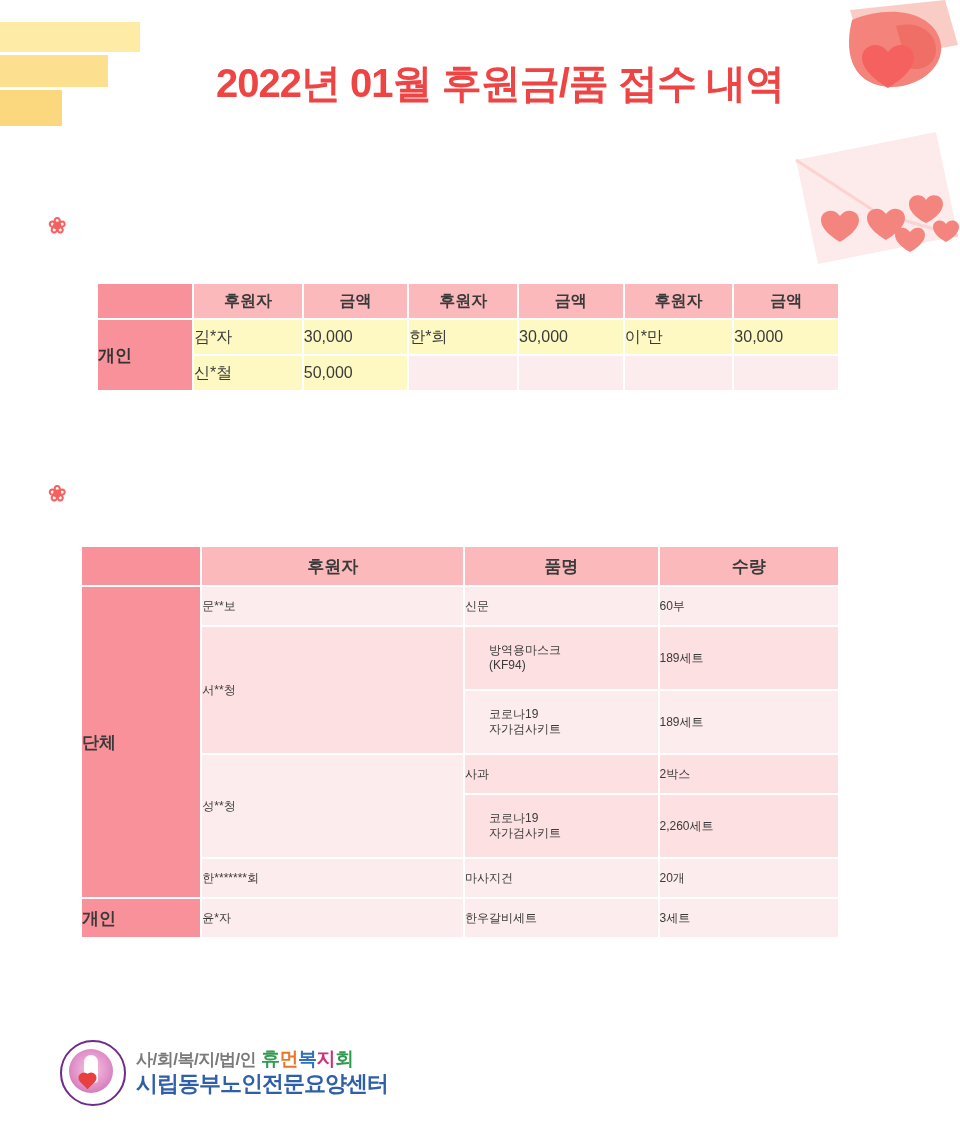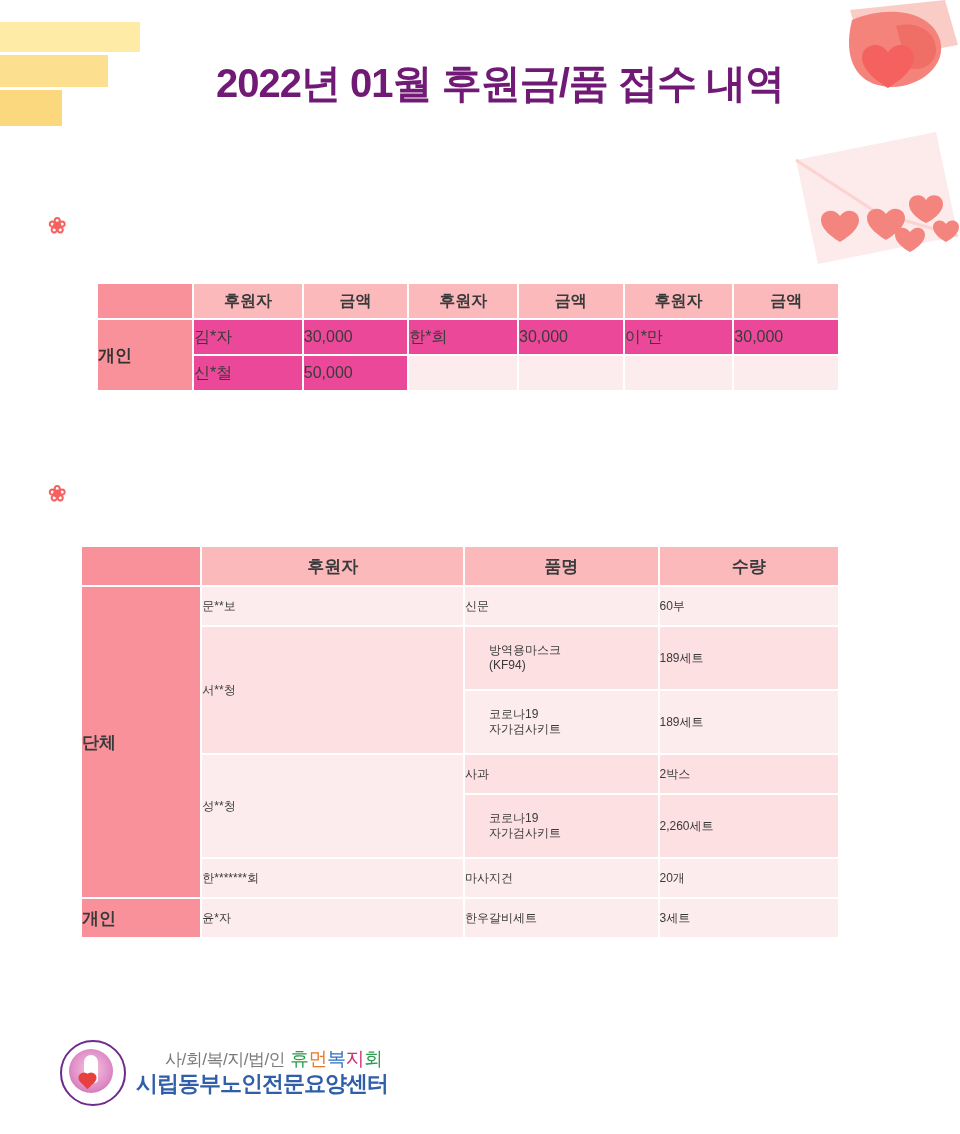--- a/index.html
+++ b/index.html
@@ -39,21 +39,21 @@
   .title-bar {
     position: absolute;
     left: 0; top: 56px;
     width: 960px;
     text-align: center;
   }
   .title {
     display: inline-block;
     font-size: 40px;
     font-weight: bold;
-    color: #701a75;
+    color: #ef4444;
     letter-spacing: -1px;
     padding-left: 40px;
   }
 
   
   .section-heading {
     position: absolute;
     display: flex;
     align-items: center;
     gap: 10px;
@@ -86,21 +86,21 @@
 
   
   #money-table { left: 96px; top: 282px; width: 744px; }
   #money-table th {
     background: #fcb9bc;
     height: 34px;
     font-weight: bold;
     font-size: 16px;
   }
   #money-table td {
-    background: #ec4899;
+    background: #fef9c3;
     height: 34px;
     font-size: 16px;
   }
   #money-table td.empty { background: #fdeced; }
   #money-table td.rowhead {
     background: #f8919a;
     font-weight: bold;
     font-size: 17px;
     color: #333;
   }
@@ -173,23 +173,22 @@
     position: absolute;
     width: 11px; height: 11px;
     background: #e8403f;
     border-radius: 50%;
   }
   .logo-mark .heart:before { left: -5.5px; top: 0; }
   .logo-mark .heart:after  { left: 0; top: -5.5px; }
   .logo-text-block { display: flex; flex-direction: column; line-height: 1.1; }
   .logo-line1 {
     font-size: 19px;
-    font-weight: normal;
+    font-weight: bold;
     letter-spacing: -0.5px;
-    margin-left: 29px;
   }
   .logo-line1 .grey { color: #7a7a7a; font-size: 17px; }
   .logo-line1 .c1 { color: #2e9b4e; }
   .logo-line1 .c2 { color: #e9772a; }
   .logo-line1 .c3 { color: #2f6fc0; }
   .logo-line1 .c4 { color: #cf2e7a; }
   .logo-line2 {
     font-size: 22px;
     font-weight: bold;
     color: #2f5fa8;

